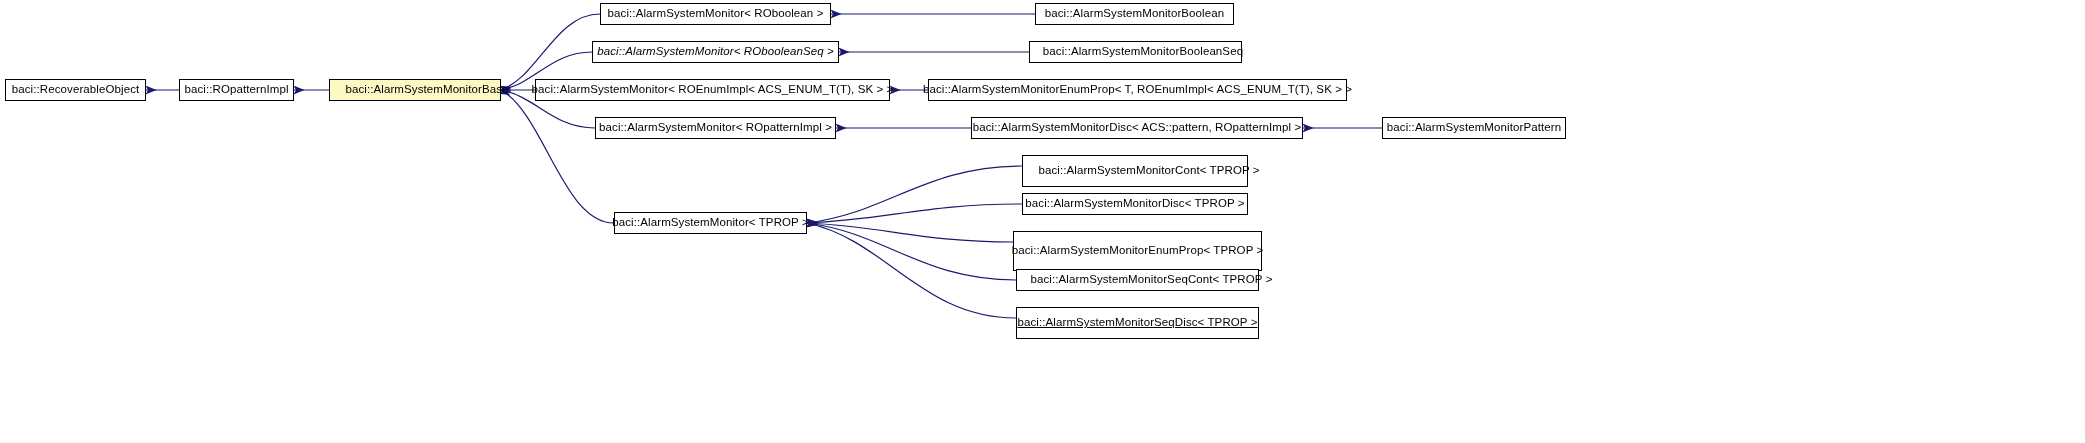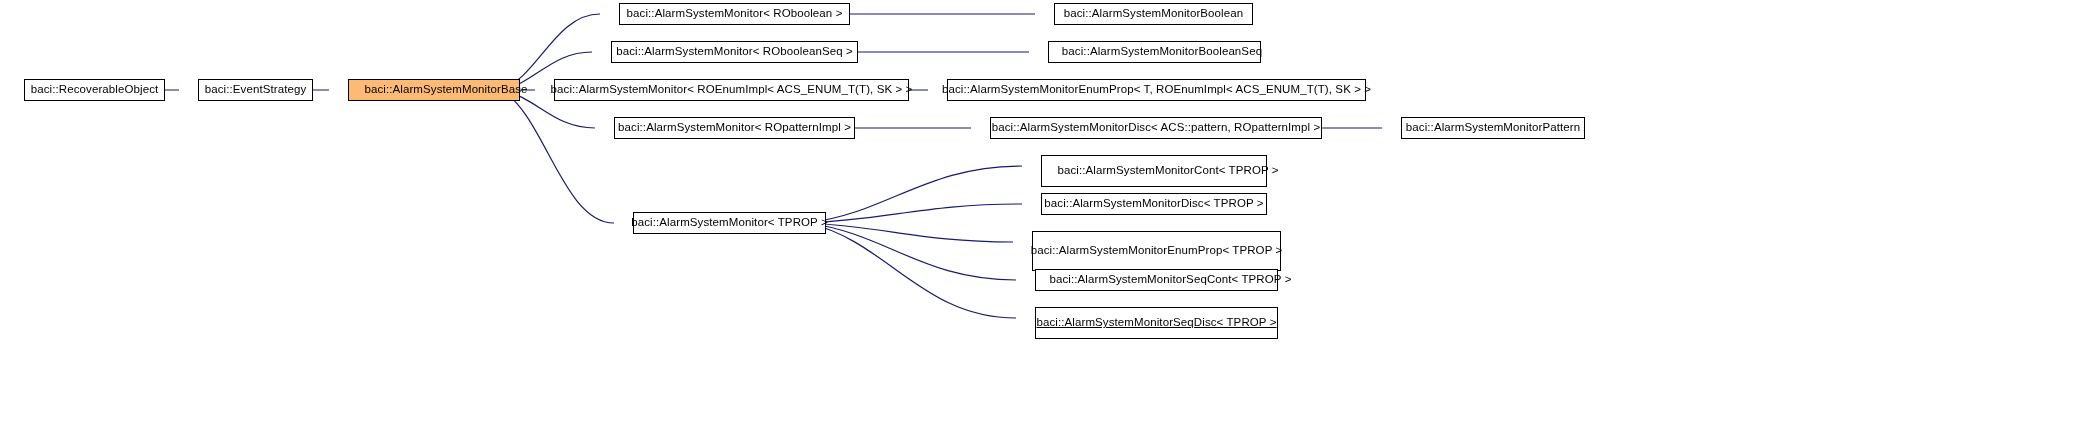--- a/index.html
+++ b/index.html
@@ -30,24 +30,23 @@
     background: #ffffff;
     color: #000000;
     font-size: 11.5px;
     line-height: 1;
     display: flex;
     align-items: center;
     justify-content: center;
     white-space: nowrap;
     letter-spacing: 0.1px;
     z-index: 2;
-    margin-left: 19px;
   }
   .node.highlight {
-    background: #fdba74;
+    background: #fef9c3;
     padding-left: 24px;
   }
 </style>
 </head>
 <body>
 
 <div id="diagram">
   <svg id="edge-layer" viewBox="0 0 2085 443" width="2085" height="443" xmlns="http://www.w3.org/2000/svg">
     <defs>
       <marker id="arrow" markerWidth="11" markerHeight="9" refX="10.5" refY="4.5" orient="auto" markerUnits="userSpaceOnUse">
@@ -69,25 +68,25 @@
         <path d="M1382,128 L1303,128" fill="none" stroke="#191970" stroke-width="1.2" marker-end="url(#arrow)"></path>
         <path d="M1022,166 C925.25,166 888.7,212.74 807,223" fill="none" stroke="#191970" stroke-width="1.2" marker-end="url(#arrow)"></path>
         <path d="M1022,204 C925.25,204 888.7,219.58 807,223" fill="none" stroke="#191970" stroke-width="1.2" marker-end="url(#arrow)"></path>
         <path d="M1013,242 C920.3,242 885.28,226.42 807,223" fill="none" stroke="#191970" stroke-width="1.2" marker-end="url(#arrow)"></path>
         <path d="M1016,280 C921.95,280 886.42,233.26 807,223" fill="none" stroke="#191970" stroke-width="1.2" marker-end="url(#arrow)"></path>
         <path d="M1016,318 C921.95,318 886.42,240.1 807,223" fill="none" stroke="#191970" stroke-width="1.2" marker-end="url(#arrow)"></path>
       </g>
   </svg>
   <div id="nodes">
       <div class="node" style="left: 5px; top: 79px; width: 141px; height: 22px;">baci::RecoverableObject</div>
-      <div class="node" style="left: 179px; top: 79px; width: 115px; height: 22px;">baci::EventStrategy</div>
+      <div class="node" style="left: 179px; top: 79px; width: 115px; height: 22px;">baci::ROpatternImpl</div>
       <div class="node highlight" style="left: 329px; top: 79px; width: 172px; height: 22px;">baci::AlarmSystemMonitorBase</div>
       <div class="node" style="left: 600px; top: 3px; width: 231px; height: 22px;">baci::AlarmSystemMonitor&lt; ROboolean &gt;</div>
       <div class="node" style="left: 1035px; top: 3px; width: 199px; height: 22px;">baci::AlarmSystemMonitorBoolean</div>
-      <div class="node" style="left: 592px; top: 41px; width: 247px; height: 22px;">baci::AlarmSystemMonitor&lt; RObooleanSeq &gt;</div>
+      <div class="node" style="left: 592px; top: 41px; width: 247px; height: 22px; font-style: italic;">baci::AlarmSystemMonitor&lt; RObooleanSeq &gt;</div>
       <div class="node" style="left: 1029px; top: 41px; width: 213px; height: 22px; padding-left: 15px;">baci::AlarmSystemMonitorBooleanSeq</div>
       <div class="node" style="left: 535px; top: 79px; width: 355px; height: 22px;">baci::AlarmSystemMonitor&lt; ROEnumImpl&lt; ACS_ENUM_T(T), SK &gt; &gt;</div>
       <div class="node" style="left: 928px; top: 79px; width: 419px; height: 22px;">baci::AlarmSystemMonitorEnumProp&lt; T, ROEnumImpl&lt; ACS_ENUM_T(T), SK &gt; &gt;</div>
       <div class="node" style="left: 595px; top: 117px; width: 241px; height: 22px;">baci::AlarmSystemMonitor&lt; ROpatternImpl &gt;</div>
       <div class="node" style="left: 971px; top: 117px; width: 332px; height: 22px;">baci::AlarmSystemMonitorDisc&lt; ACS::pattern, ROpatternImpl &gt;</div>
       <div class="node" style="left: 1382px; top: 117px; width: 184px; height: 22px;">baci::AlarmSystemMonitorPattern</div>
       <div class="node" style="left: 1022px; top: 155px; width: 226px; height: 32px; padding-left: 28px;">baci::AlarmSystemMonitorCont&lt; TPROP &gt;</div>
       <div class="node" style="left: 1022px; top: 193px; width: 226px; height: 22px;">baci::AlarmSystemMonitorDisc&lt; TPROP &gt;</div>
       <div class="node" style="left: 614px; top: 212px; width: 193px; height: 22px;">baci::AlarmSystemMonitor&lt; TPROP &gt;</div>
       <div class="node" style="left: 1013px; top: 231px; width: 249px; height: 40px;">baci::AlarmSystemMonitorEnumProp&lt; TPROP &gt;</div>

